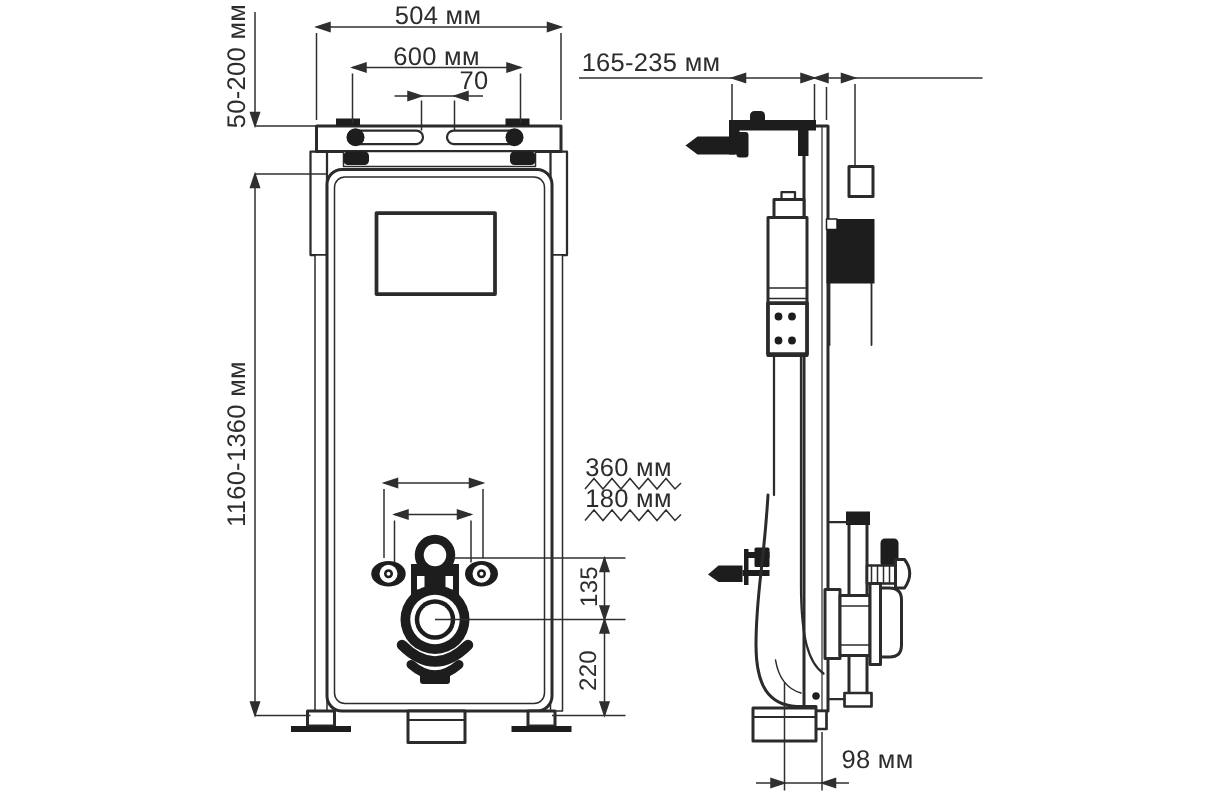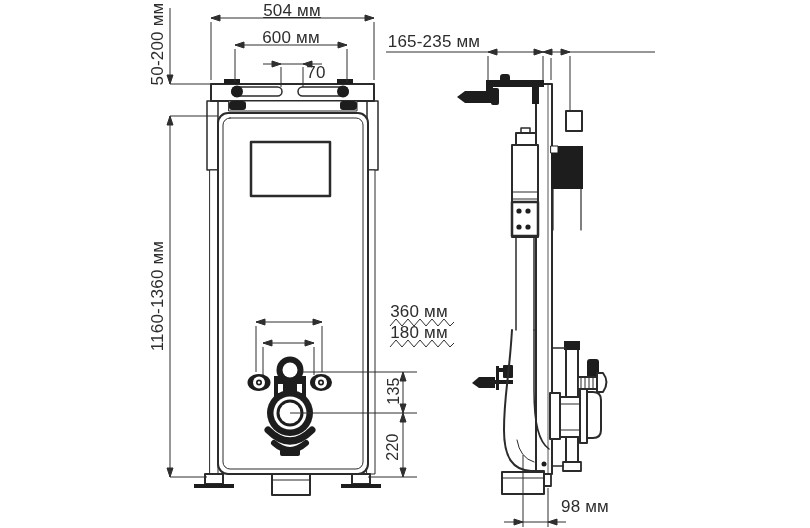--- a/index.html
+++ b/index.html
@@ -218,25 +218,25 @@
         <polygon points="570,52 561,49 561,55"></polygon>
 
     <line x1="523" y1="455" x2="523" y2="527" fill="none"></line>
     <line x1="548" y1="488" x2="548" y2="527" fill="none"></line>
     <line x1="504" y1="522" x2="566" y2="522"></line>
     <polygon points="523,522 514,519 514,525"></polygon>
         <polygon points="548,522 557,519 557,525"></polygon>
   </g>
 </svg>
 
-  <div class="dim-label" style="left:252px;top:2px;width:80px;text-decoration:underline;">504 мм</div>
+  <div class="dim-label" style="left:252px;top:2px;width:80px;">504 мм</div>
 
   <div class="dim-label" style="left:251px;top:29px;width:80px;">600 мм</div>
 
-  <div class="dim-label" style="left:296px;top:45px;width:40px;margin-top:19px;">70</div>
+  <div class="dim-label" style="left:296px;top:45px;width:40px;">70</div>
 
   <div class="dim-label rot" style="left:115px;top:35px;width:86px;">50-200 мм</div>
 
   <div class="dim-label rot" style="left:93px;top:287px;width:130px;">1160-1360 мм</div>
 
   <div class="dim-label" style="left:379px;top:303px;width:80px;">360 мм</div>
 
   <div class="dim-label" style="left:379px;top:324px;width:80px;">180 мм</div>
 
   <div class="dim-label rot sm" style="left:372px;top:383px;width:44px;">135</div>

